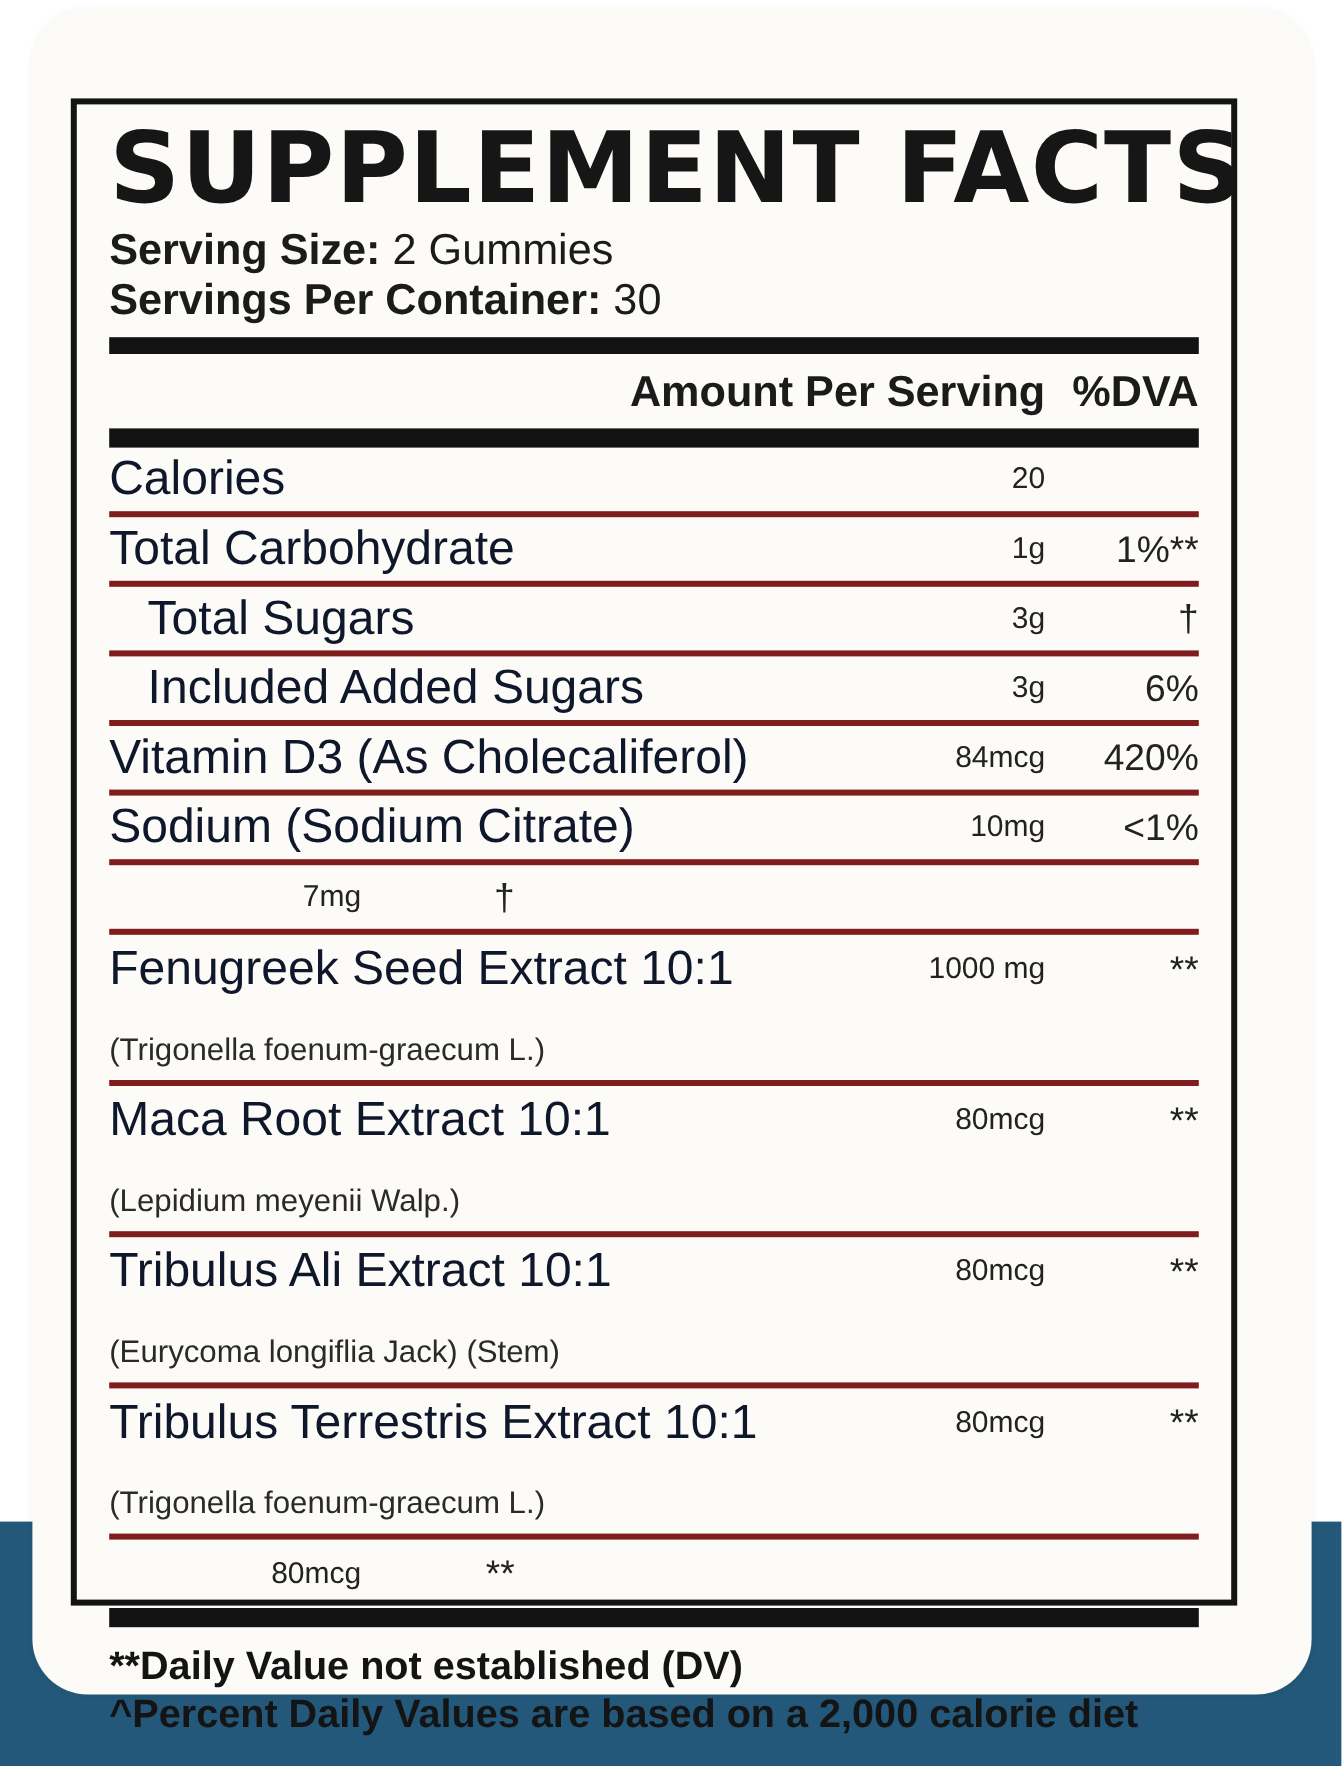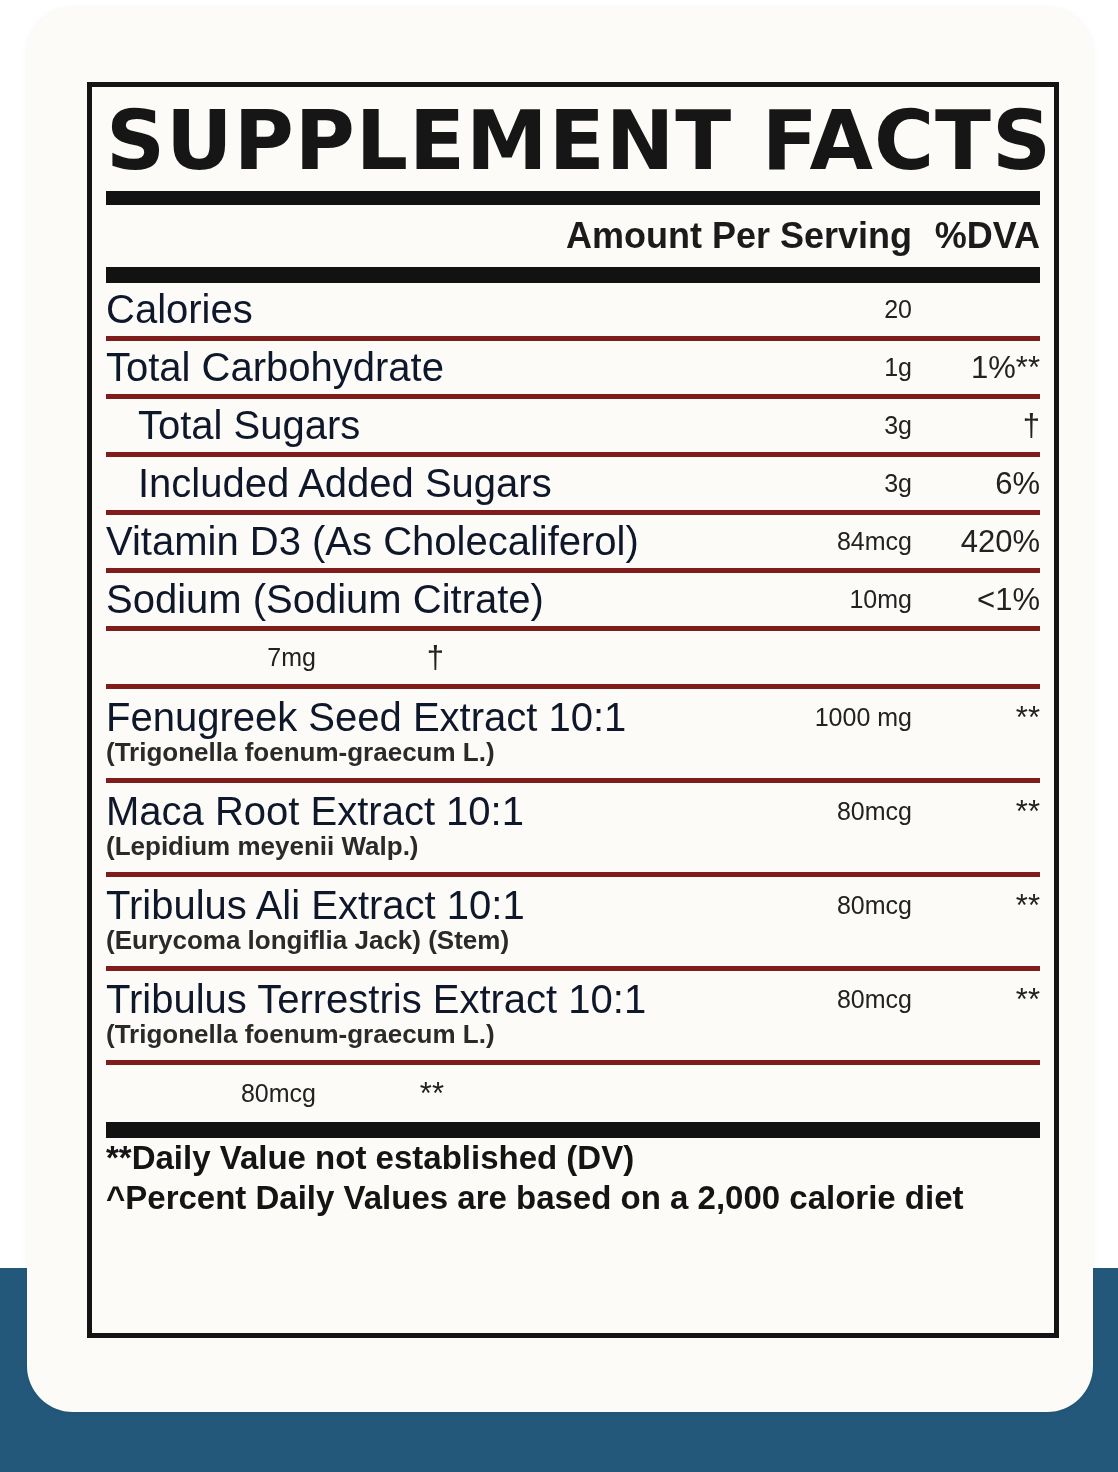--- a/index.html
+++ b/index.html
@@ -23,24 +23,24 @@
     background:var(--accent-blue);
   }
   .card{
     position:absolute;left:27px;top:8px;
     width:1066px;height:1404px;
     background:var(--card-bg);
     border-radius:46px;
     box-shadow:0 0 6px rgba(0,0,0,0.05);
   }
   .facts-box{
-    position:absolute;left:60px;top:74px;
+    position:absolute;left:32px;top:74px;
     width:972px;height:1256px;
     border:5px solid #141414;
-    padding:0 14px;
+    padding:0 27px;
     background:var(--card-bg);
   }
   .title{
     margin-top:14px;
     font-family:"DejaVu Sans","Liberation Sans",sans-serif;
     font-size:82px;
     font-weight:bold;
     letter-spacing:1px;
     line-height:0.98;
     white-space:nowrap;
@@ -72,46 +72,51 @@
     padding:8px 0;
   }
   .row + .row{border-top:5px solid #7f1d1d;}
   .row.two{padding:10px 0;}
   .name-wrap{flex:1;min-width:0;}
   .name{
     font-size:40px;line-height:37px;font-weight:400;color:#0f172a;
   }
   .row.indent .name{padding-left:32px;}
   .sub{
-    font-size:26px;line-height:32px;font-weight:700;color:#2a2a2a;
+    font-size:26px;line-height:32px;font-weight:400;color:#2a2a2a;margin-top:32px;
   }
   .amount{
     width:210px;text-align:right;
     font-size:25px;line-height:37px;color:#222;
   }
   .dv{
     width:128px;text-align:right;
     font-size:31px;line-height:37px;color:#222;
   }
   .footnotes{
+    margin-top:12px;
     font-weight:bold;
     font-size:33px;line-height:40px;
     color:#141414;
   }
 </style>
 </head>
 <body>
 
 <div class="blue-band"></div>
 
 <div class="card">
   <div class="facts-box">
 
     <div class="title">SUPPLEMENT FACTS</div>
 
+    <div class="serving-block">
+      <div class="serving-line"><span class="lbl">Serving Size:</span><span> 2 Gummies</span></div>
+      <div class="serving-line"><span class="lbl">Servings Per Container:</span><span> 30</span></div>
+    </div>
 
     <div class="bar b1"></div>
 
     <div class="cols-header">
       <span class="amount-head">Amount Per Serving</span>
       <span class="dv-head">%DVA</span>
     </div>
 
     <div class="bar b2"></div>
 

